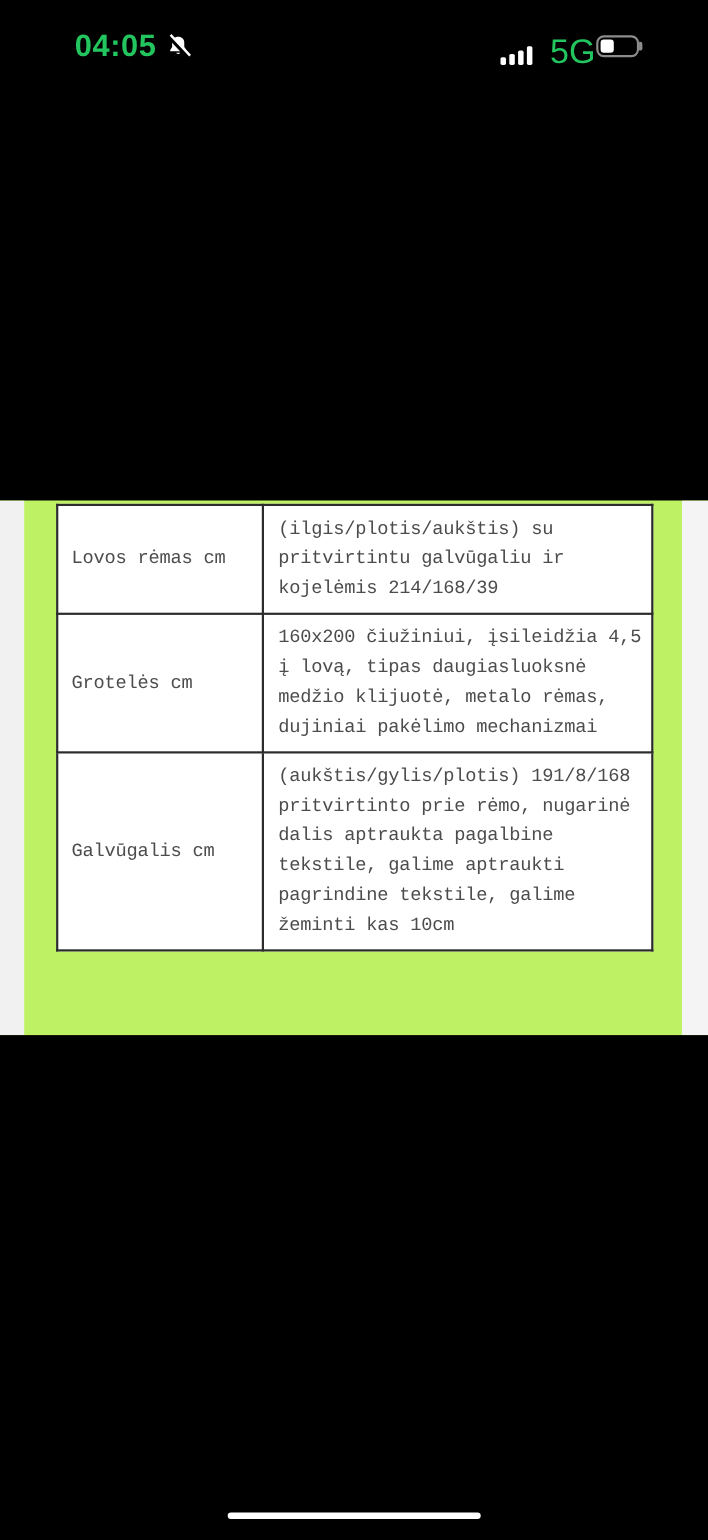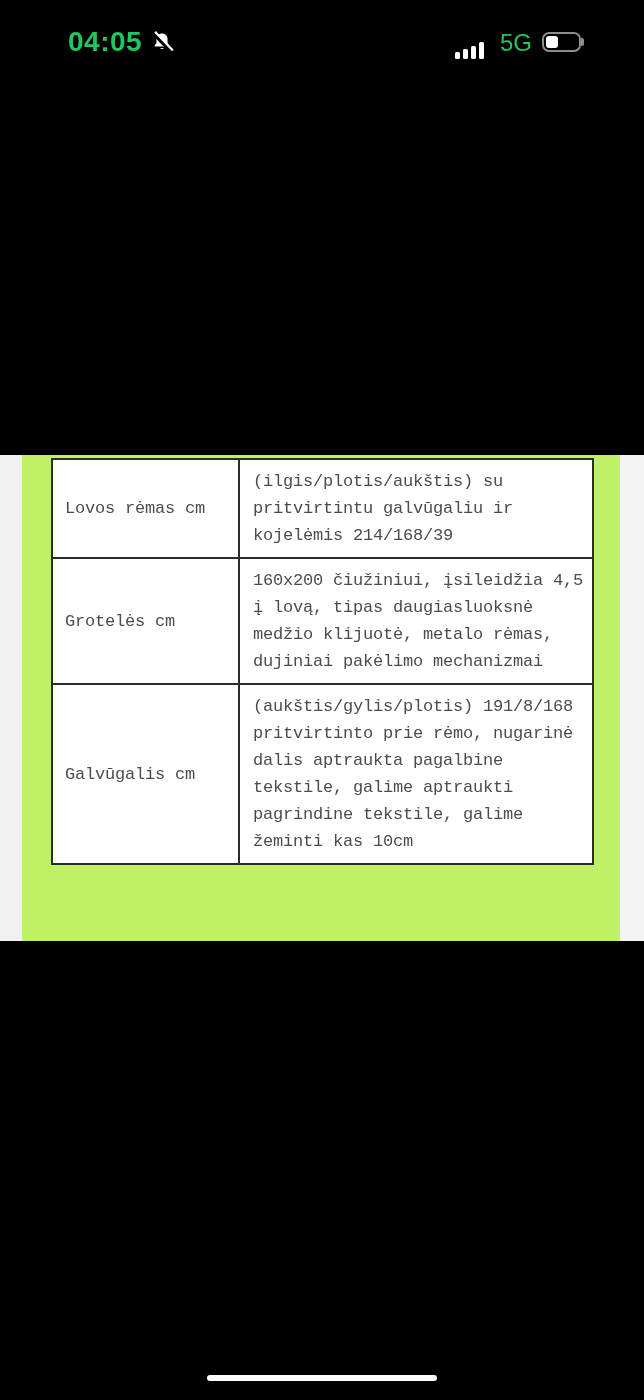--- a/index.html
+++ b/index.html
@@ -48,21 +48,21 @@
     background: #ffffff;
     border-radius: 1.5px;
   }
   .bar1 { left: 0;    height: 7px;  }
   .bar2 { left: 8px;  height: 10px; }
   .bar3 { left: 16px; height: 13px; }
   .bar4 { left: 24px; height: 17px; }
   .network {
     position: absolute;
     left: 500px; top: 29px;
-    font-size: 24px;
+    font-size: 31px;
     font-weight: 500;
   }
   .battery {
     position: absolute;
     left: 542px; top: 32px;
     width: 39px; height: 20px;
     border: 2px solid rgba(255,255,255,0.55);
     border-radius: 7px;
     box-sizing: border-box;
   }

